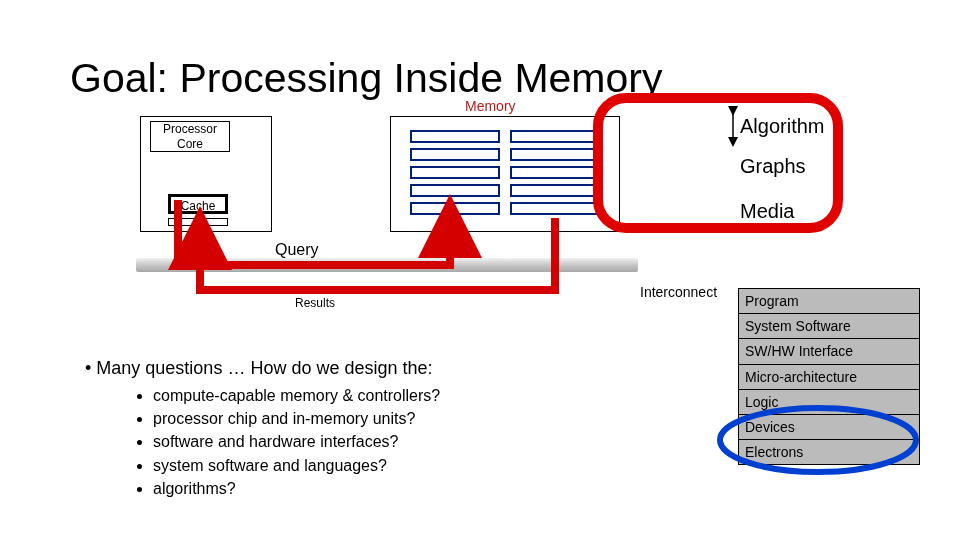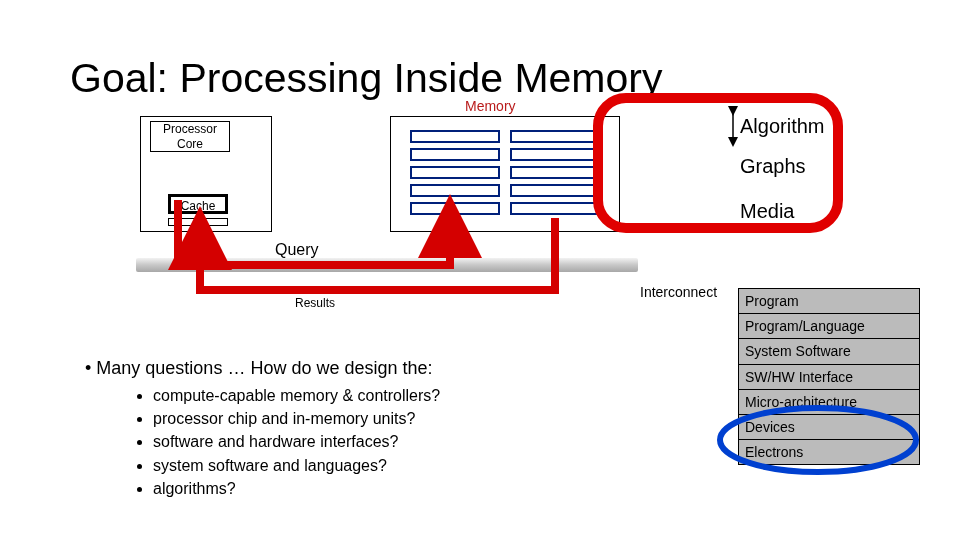--- a/index.html
+++ b/index.html
@@ -135,24 +135,24 @@
 <div class="interconnect-label">Interconnect</div>
 <div class="query-label">Query</div>
 <div class="results-label">Results</div>
 
 <div class="app app1">Algorithm</div>
 <div class="app app2">Graphs</div>
 <div class="app app3">Media</div>
 
 <div class="stack">
   <div>Program</div>
-  <div>Program/Language</div>
   <div>System Software</div>
   <div>SW/HW Interface</div>
   <div>Micro-architecture</div>
+  <div>Logic</div>
   <div>Devices</div>
   <div>Electrons</div>
 </div>
 
 <div class="q-lead">Many questions … How do we design the:</div>
 <ul class="sub-list">
   <li>compute-capable memory &amp; controllers?</li>
   <li>processor chip and in-memory units?</li>
   <li>software and hardware interfaces?</li>
   <li>system software and languages?</li>

